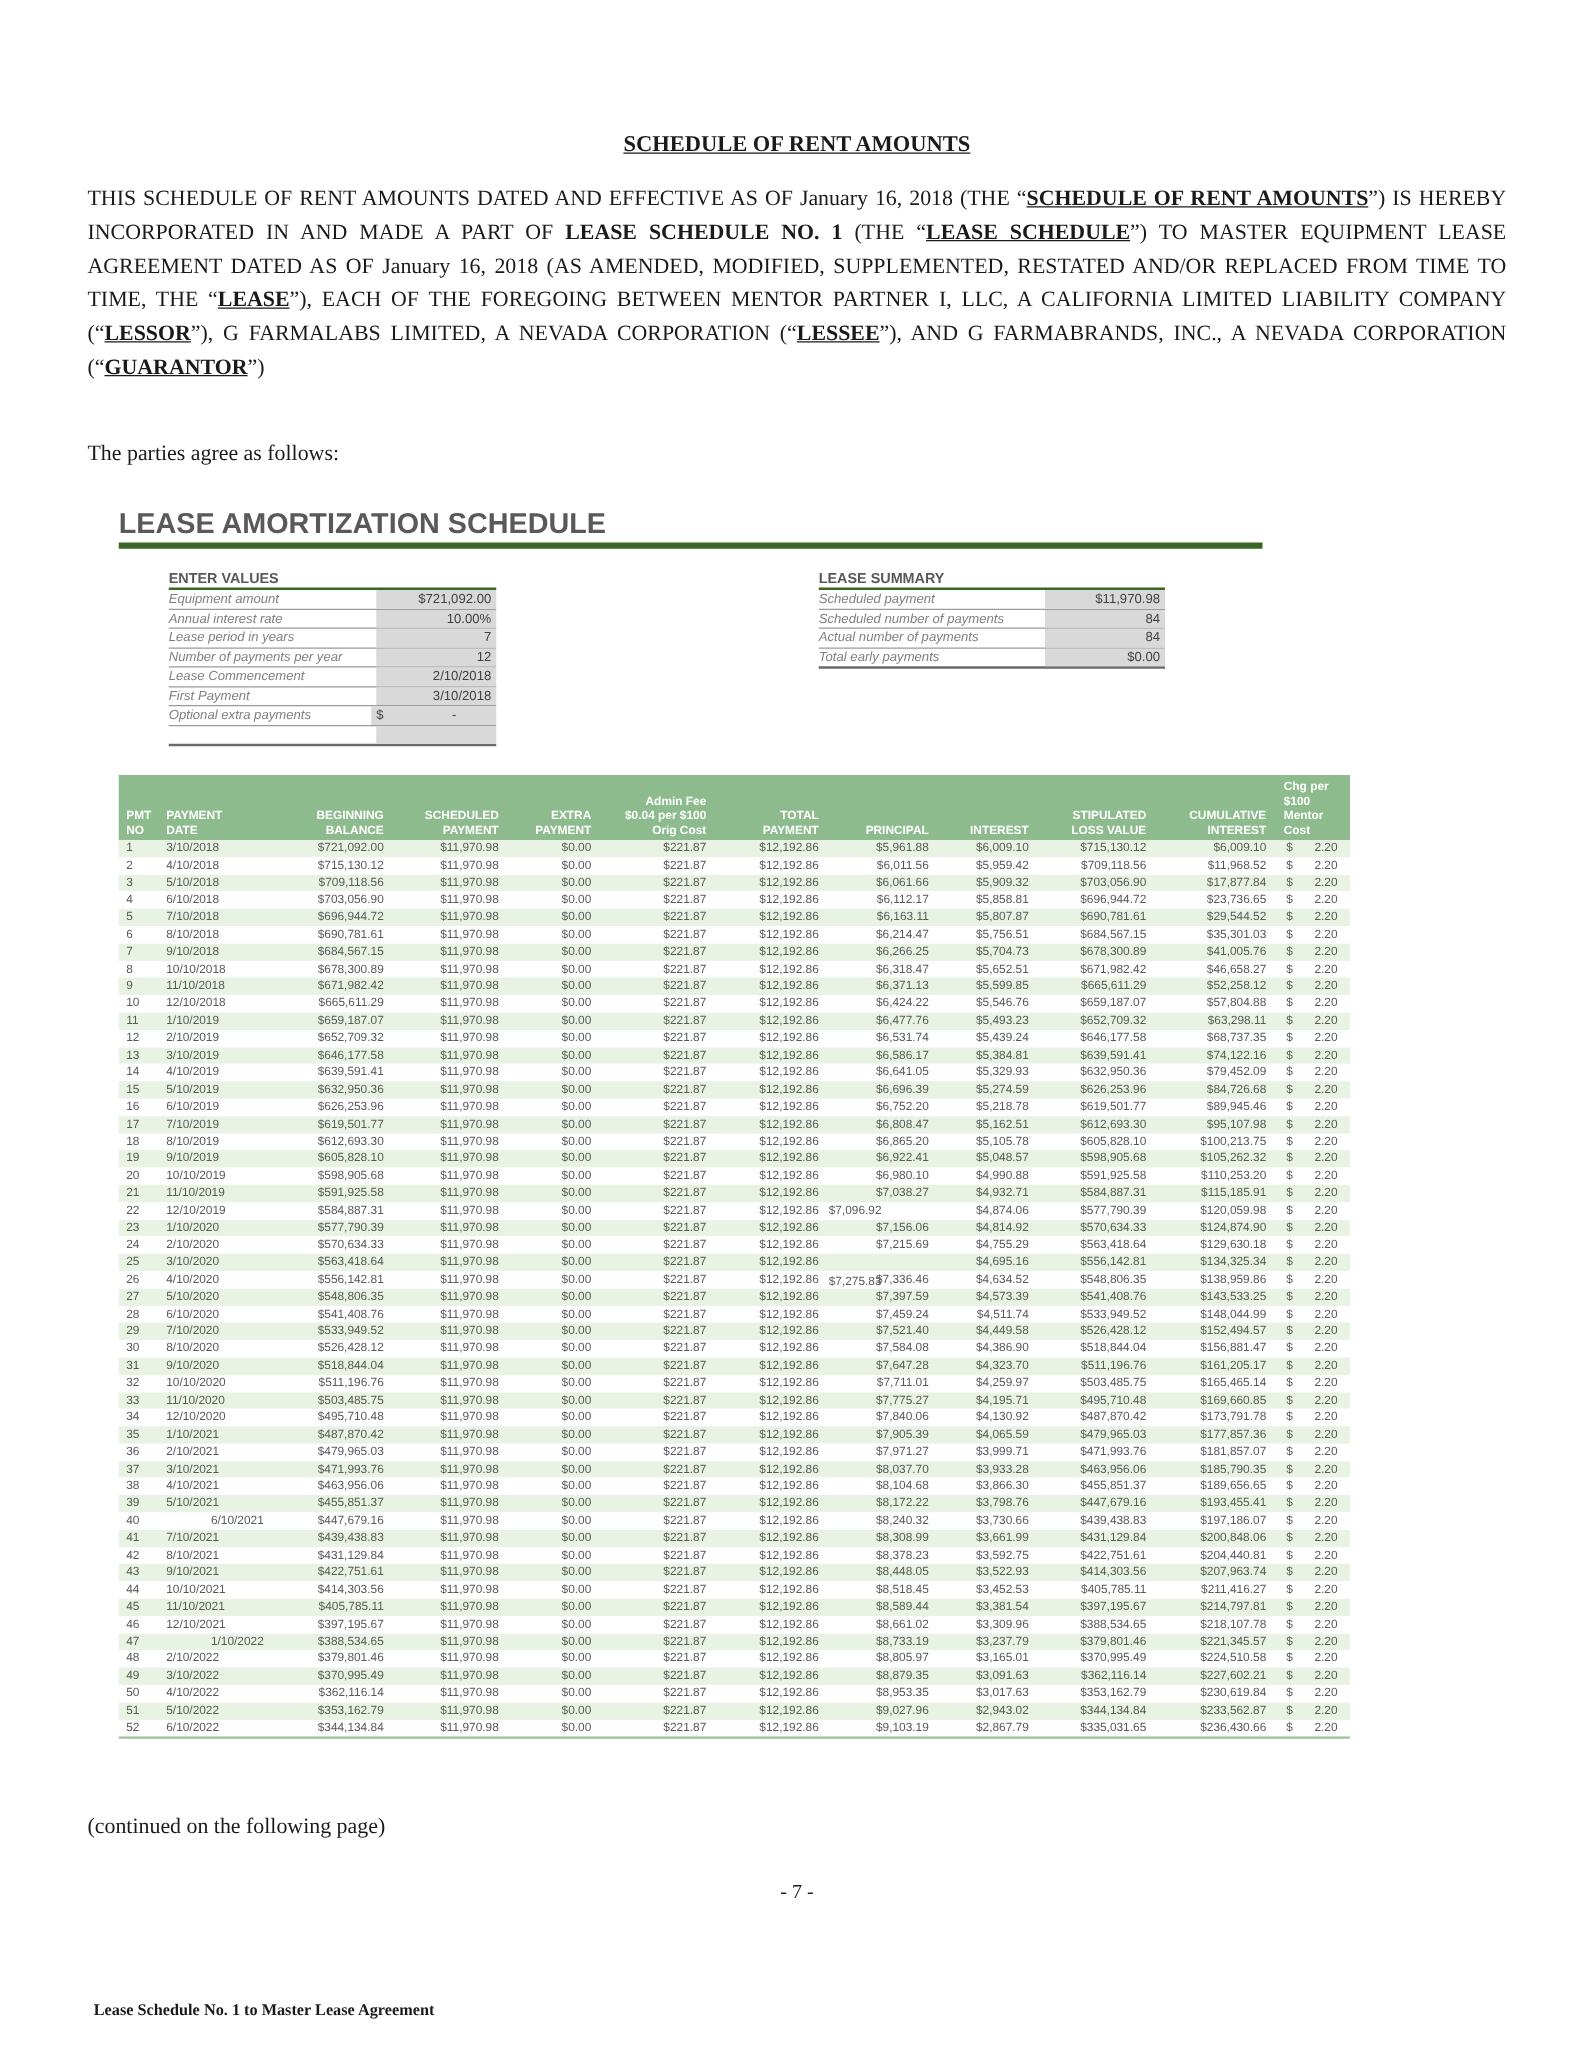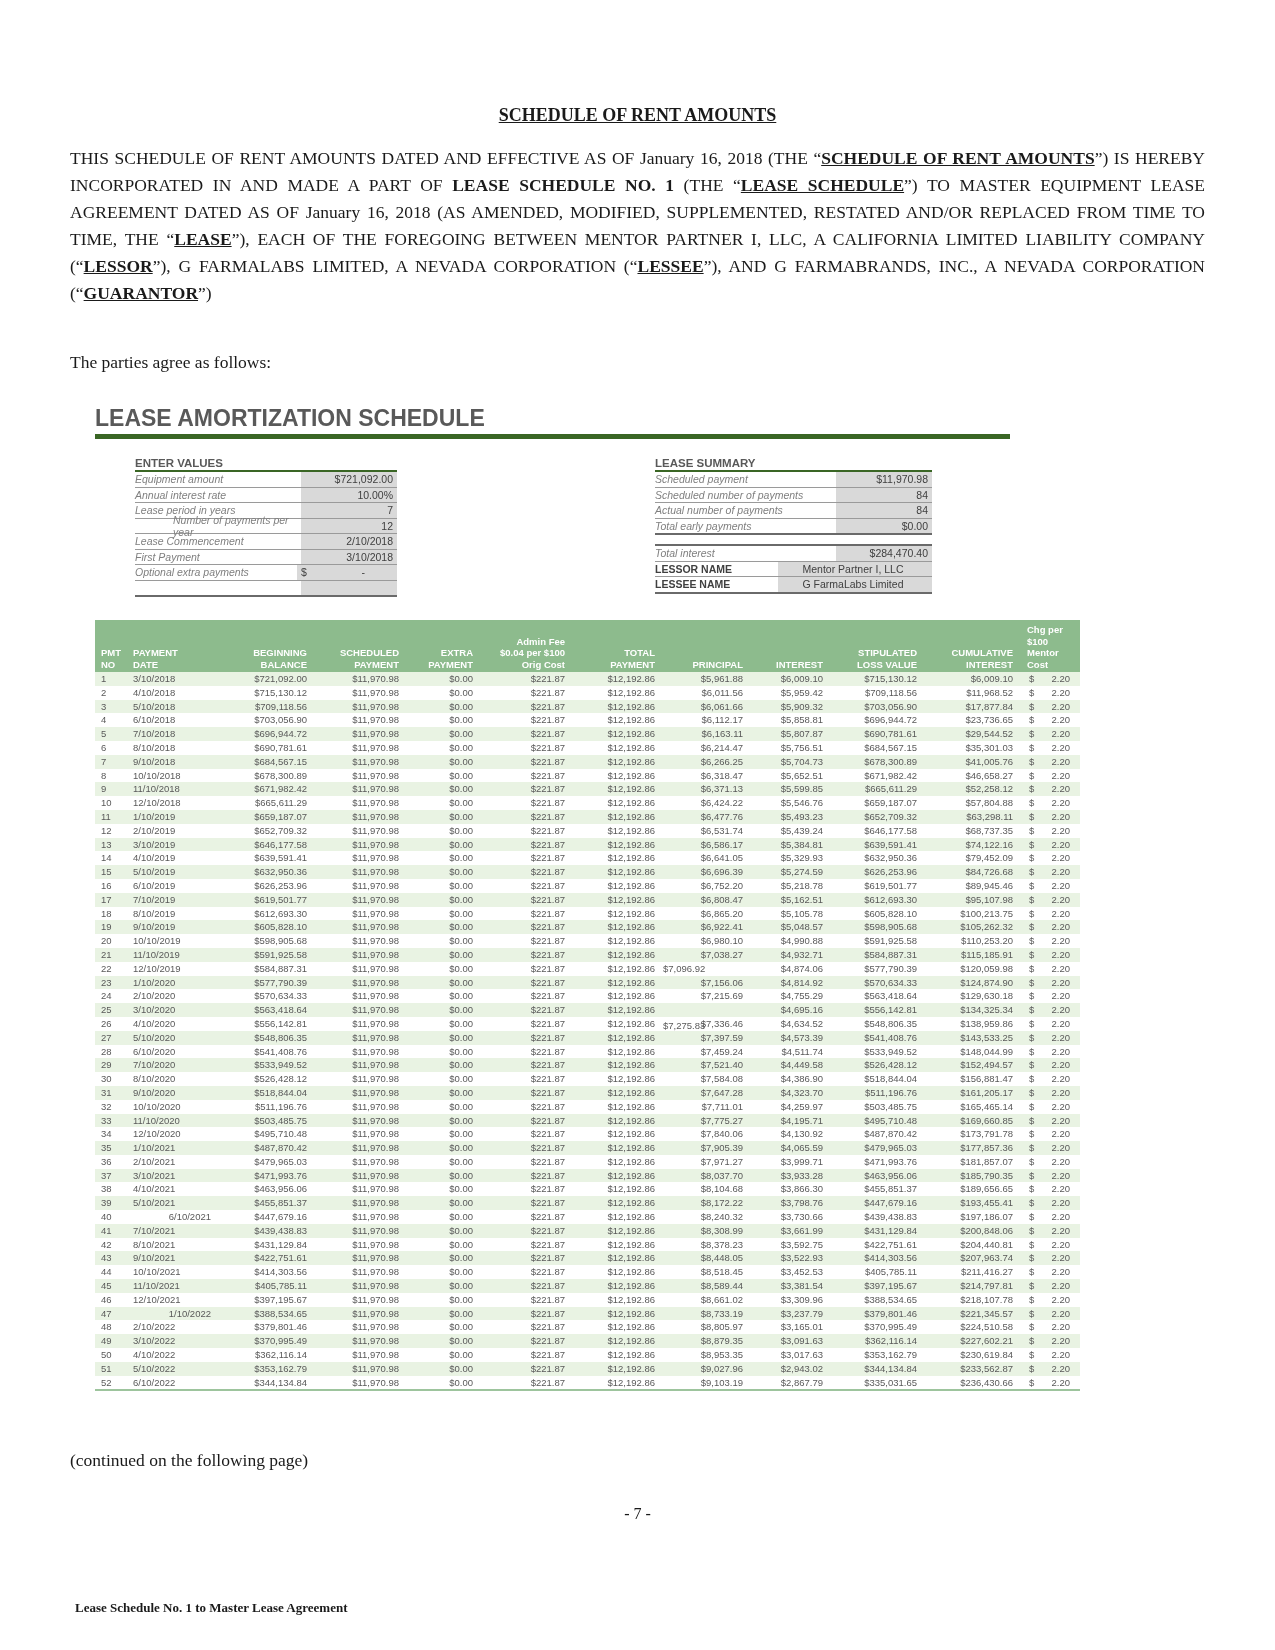--- a/index.html
+++ b/index.html
@@ -74,21 +74,21 @@
             </div>
             <div class="kvrow">
               <div class="lbl" style="flex: 1 1 0%;">Annual interest rate</div>
               <div class="val" style="width: 92px;">10.00%</div>
             </div>
             <div class="kvrow">
               <div class="lbl" style="flex: 1 1 0%;">Lease period in years</div>
               <div class="val" style="width: 92px;">7</div>
             </div>
             <div class="kvrow">
-              <div class="lbl" style="flex: 1 1 0%; margin-left: 38px;">Number of payments per year</div>
+              <div class="lbl" style="flex: 1 1 0%;">Number of payments per year</div>
               <div class="val" style="width: 92px;">12</div>
             </div>
             <div class="kvrow">
               <div class="lbl" style="flex: 1 1 0%;">Lease Commencement</div>
               <div class="val" style="width: 92px;">2/10/2018</div>
             </div>
             <div class="kvrow">
               <div class="lbl" style="flex: 1 1 0%;">First Payment</div>
               <div class="val" style="width: 92px;">3/10/2018</div>
             </div>
@@ -120,34 +120,20 @@
             <div class="kvrow">
               <div class="lbl" style="flex: 1 1 0%;">Actual number of payments</div>
               <div class="val" style="width: 92px;">84</div>
             </div>
             <div class="kvrow kv-end">
               <div class="lbl" style="flex: 1 1 0%;">Total early payments</div>
               <div class="val" style="width: 92px;">$0.00</div>
             </div>
           </div>
         <div class="gap8"></div>
-        <div style="border-top:2px solid #6a6a6a;" id="lease-summary-totals">
-            <div class="kvrow">
-              <div class="lbl" style="flex: 1 1 0%;">Total interest</div>
-              <div class="val" style="width: 92px;">$284,470.40</div>
-            </div>
-            <div class="kvrow namerow">
-              <div class="lbl" style="flex: 1 1 0%; font-style: normal; font-weight: bold;">LESSOR NAME</div>
-              <div class="val" style="width: 150px; text-align: center;">Mentor Partner I, LLC</div>
-            </div>
-            <div class="kvrow namerow kv-end">
-              <div class="lbl" style="flex: 1 1 0%; font-style: normal; font-weight: bold;">LESSEE NAME</div>
-              <div class="val" style="width: 150px; text-align: center;">G FarmaLabs Limited</div>
-            </div>
-          </div>
       </div>
     </div>
 
     <div class="amort" style="position:absolute;top:215px;left:0;">
       <div class="amort-header" id="amort-header">
           <div class="hcol" style="width: 30px; text-align: left; padding-left: 6px; box-sizing: border-box;">
             <span>&nbsp;</span>
             <span>&nbsp;</span>
             <span>PMT</span>
             <span>NO</span>

